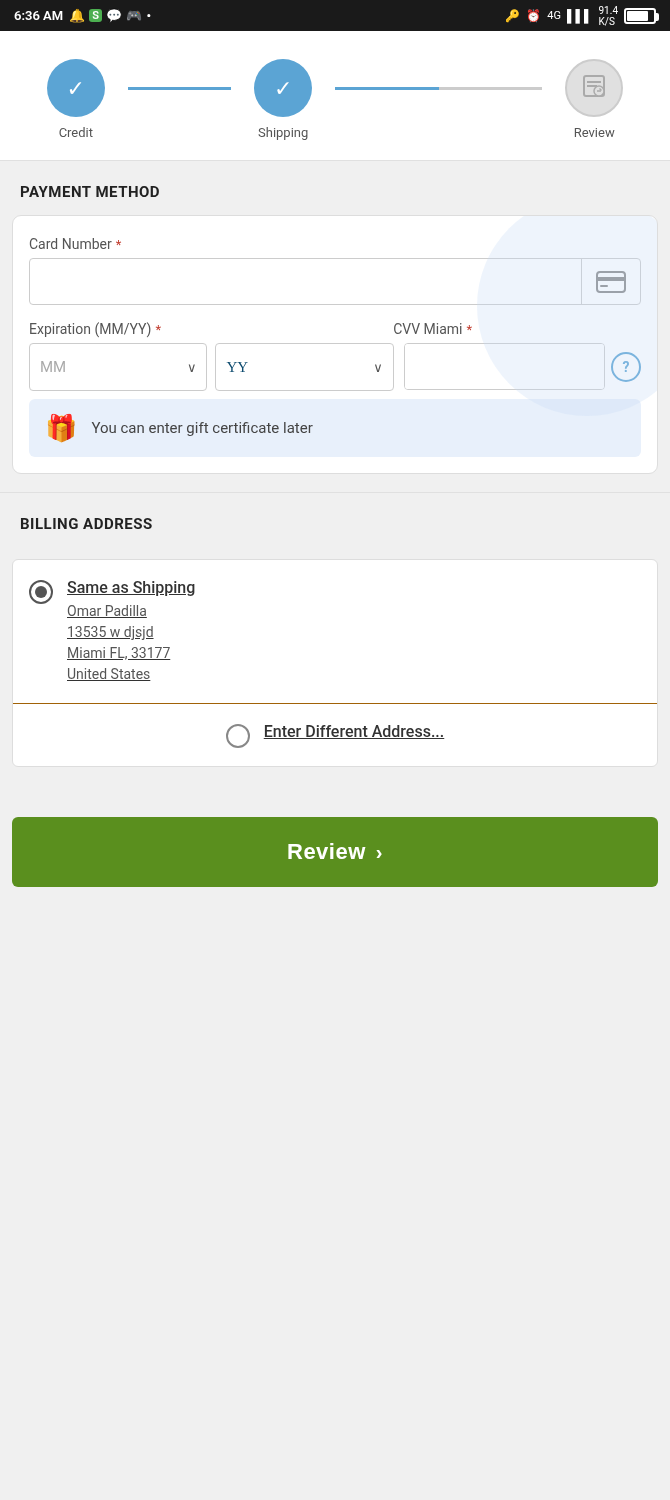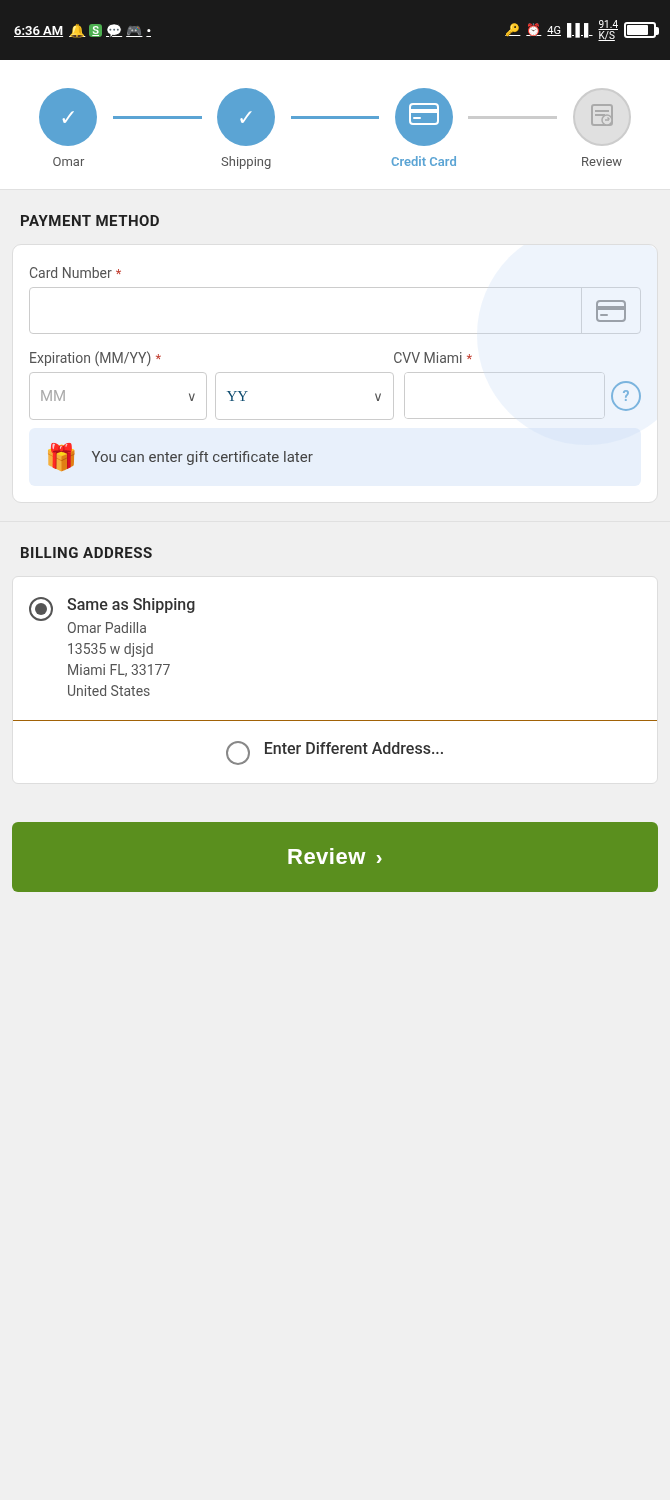--- a/index.html
+++ b/index.html
@@ -15,22 +15,21 @@
 
     
     .status-bar {
       background: #1a1a1a;
       color: #fff;
       display: flex;
       justify-content: space-between;
       align-items: center;
       padding: 6px 14px;
       font-size: 13px;
-      height: 60px;
-      text-decoration: underline;
+      height: 31px;
     }
     .status-left { display: flex; align-items: center; gap: 6px; font-weight: 600; }
     .status-right { display: flex; align-items: center; gap: 6px; font-size: 12px; }
 
     
     .progress-section {
       background: #fff;
       padding: 28px 24px 20px;
       display: flex;
       align-items: flex-start;
@@ -238,24 +237,25 @@
       gap: 14px;
       margin-top: 8px;
       font-size: 15px;
       color: #444;
     }
     .gift-icon { font-size: 26px; }
 
     
     .billing-card {
       background: #fff;
-      margin: 0 12px;
+      margin: 12px 12px;
       border-radius: 6px;
       border: 1px solid #ddd;
       overflow: hidden;
+      text-decoration: underline;
     }
     .billing-option {
       display: flex;
       align-items: flex-start;
       padding: 18px 16px;
       gap: 14px;
       cursor: pointer;
     }
     .billing-option + .billing-option {
       border-top: 1px solid #a16207;
@@ -341,51 +341,36 @@
 </div>
 
 <div class="progress-section">
 
   <div class="step-wrap">
     <div class="step-row">
       <div class="step-circle done">
         <span>✓</span>
       </div>
     </div>
-    <div class="step-label">Omar</div>
+    <div class="step-label">Credit</div>
   </div>
 
   <div class="step-connector done" style="margin-top:0; align-self:flex-start; margin-top:28px;"></div>
 
   <div class="step-wrap">
     <div class="step-row">
       <div class="step-circle done">
         <span>✓</span>
       </div>
     </div>
     <div class="step-label">Shipping</div>
   </div>
 
   <div class="step-connector done" style="align-self:flex-start; margin-top:28px;"></div>
 
-  <div class="step-wrap">
-    <div class="step-row">
-      <div class="step-circle active">
-        <span style="font-size:24px;">
-          
-          <svg width="30" height="22" viewBox="0 0 30 22" fill="none">
-            <rect x="1" y="1" width="28" height="20" rx="3" stroke="white" stroke-width="2" fill="none"></rect>
-            <rect x="1" y="6" width="28" height="4" fill="white"></rect>
-            <rect x="4" y="14" width="8" height="2" rx="1" fill="white"></rect>
-          </svg>
-        </span>
-      </div>
-    </div>
-    <div class="step-label active">Credit Card</div>
-  </div>
 
   <div class="step-connector inactive" style="align-self:flex-start; margin-top:28px;"></div>
 
   <div class="step-wrap">
     <div class="step-row">
       <div class="step-circle inactive">
         <span style="font-size:20px;">
           <svg width="28" height="28" viewBox="0 0 28 28" fill="none">
             <rect x="4" y="4" width="20" height="20" rx="2" stroke="#aaa" stroke-width="2" fill="none"></rect>
             <line x1="7" y1="10" x2="21" y2="10" stroke="#aaa" stroke-width="2"></line>

